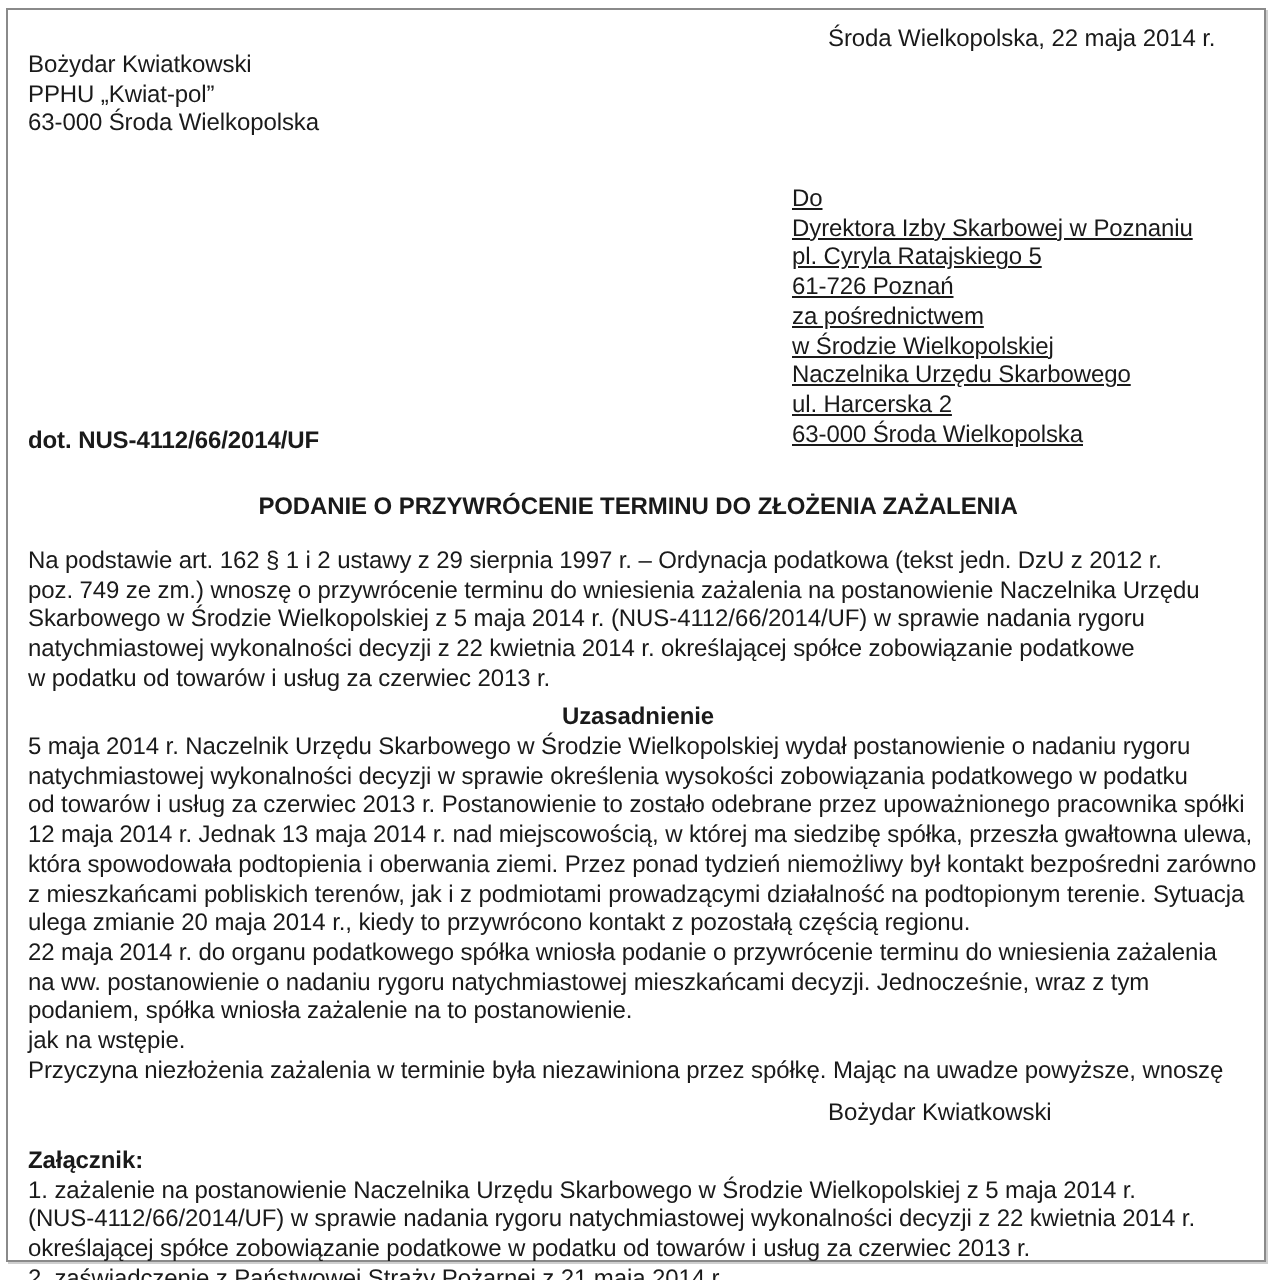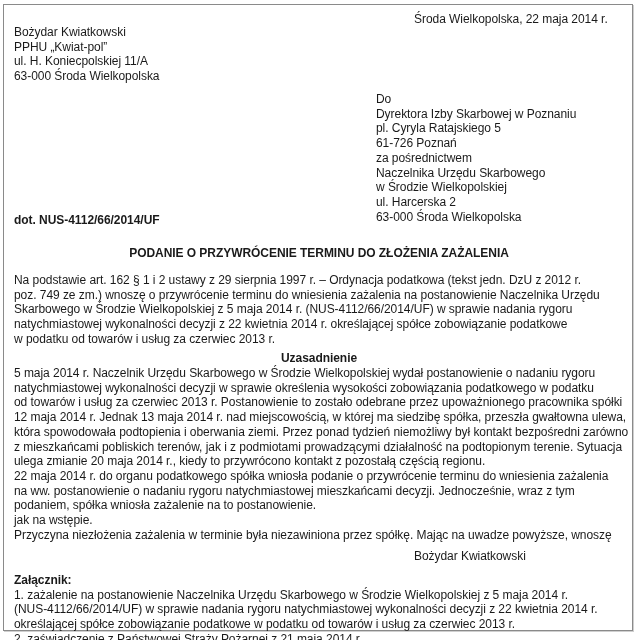--- a/index.html
+++ b/index.html
@@ -4,53 +4,52 @@
 <style>
   html, body { margin:0; padding:0; background:#ffffff; }
   body { width:641px; height:640px; position:relative; overflow:hidden;
          font-family:"Liberation Sans", sans-serif; color:#1a1a1a; }
   .page { position:absolute; left:3px; top:4px; width:630px; height:627px;
           border:1px solid #8a8a8a; box-shadow:1px 1px 0 #cfcfcf; box-sizing:border-box; }
   .txt { font-size:12px; line-height:14.7px; letter-spacing:-0.05px; white-space:nowrap; }
   .abs { position:absolute; }
   .sender { left:10px; top:20px; }
   .date { left:410px; top:7px; }
-  .recipient { left:372px; top:87px; }
+  .recipient { left:392px; top:87px;text-decoration:underline; }
   .ref { left:10px; top:208px; font-weight:bold; }
   .title { left:0; width:630px; top:241px; text-align:center; font-weight:bold; }
   .intro { left:10px; top:268px; }
   .just-head { left:0; width:630px; top:346px; text-align:center; font-weight:bold; }
   .body { left:10px; top:361px; }
   .sig { left:410px; top:544px; }
   .att { left:10px; top:568px; }
   .att-label { font-weight:bold; }
   .line { display:block; }
 </style>
 </head>
 <body>
 
 <div class="page">
 
   <div class="abs txt sender">
     <span class="line">Bożydar Kwiatkowski</span>
     <span class="line">PPHU „Kwiat-pol”</span>
-    <span class="line">ul. H. Koniecpolskiej 11/A</span>
     <span class="line">63-000 Środa Wielkopolska</span>
   </div>
 
   <div class="abs txt date">Środa Wielkopolska, 22 maja 2014 r.</div>
 
   <div class="abs txt recipient">
     <span class="line">Do</span>
     <span class="line">Dyrektora Izby Skarbowej w Poznaniu</span>
     <span class="line">pl. Cyryla Ratajskiego 5</span>
     <span class="line">61-726 Poznań</span>
     <span class="line">za pośrednictwem</span>
+    <span class="line">w Środzie Wielkopolskiej</span>
     <span class="line">Naczelnika Urzędu Skarbowego</span>
-    <span class="line">w Środzie Wielkopolskiej</span>
     <span class="line">ul. Harcerska 2</span>
     <span class="line">63-000 Środa Wielkopolska</span>
   </div>
 
   <div class="abs txt ref">dot. NUS-4112/66/2014/UF</div>
 
   <div class="abs txt title">PODANIE O PRZYWRÓCENIE TERMINU DO ZŁOŻENIA ZAŻALENIA</div>
 
   <div class="abs txt intro">
     <span class="line">Na podstawie art. 162 § 1 i 2 ustawy z 29 sierpnia 1997 r. – Ordynacja podatkowa (tekst jedn. DzU z 2012 r.</span>

